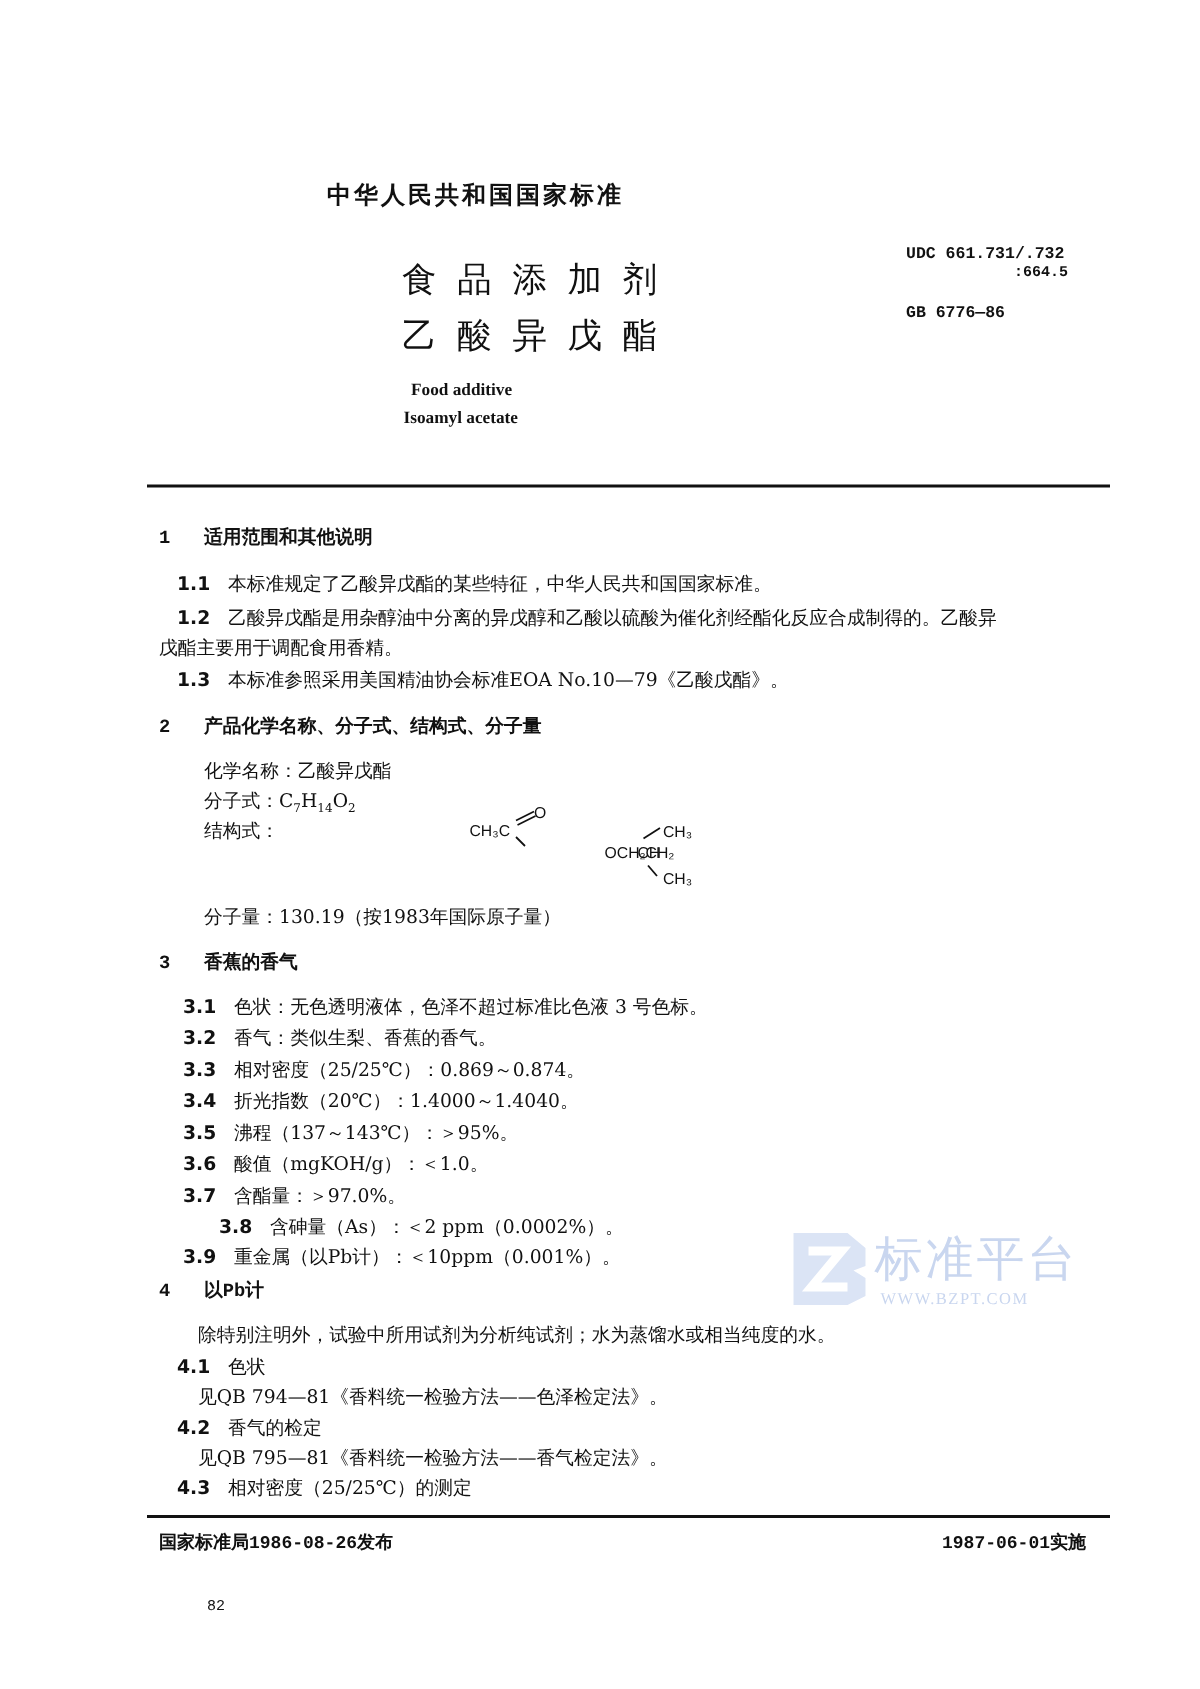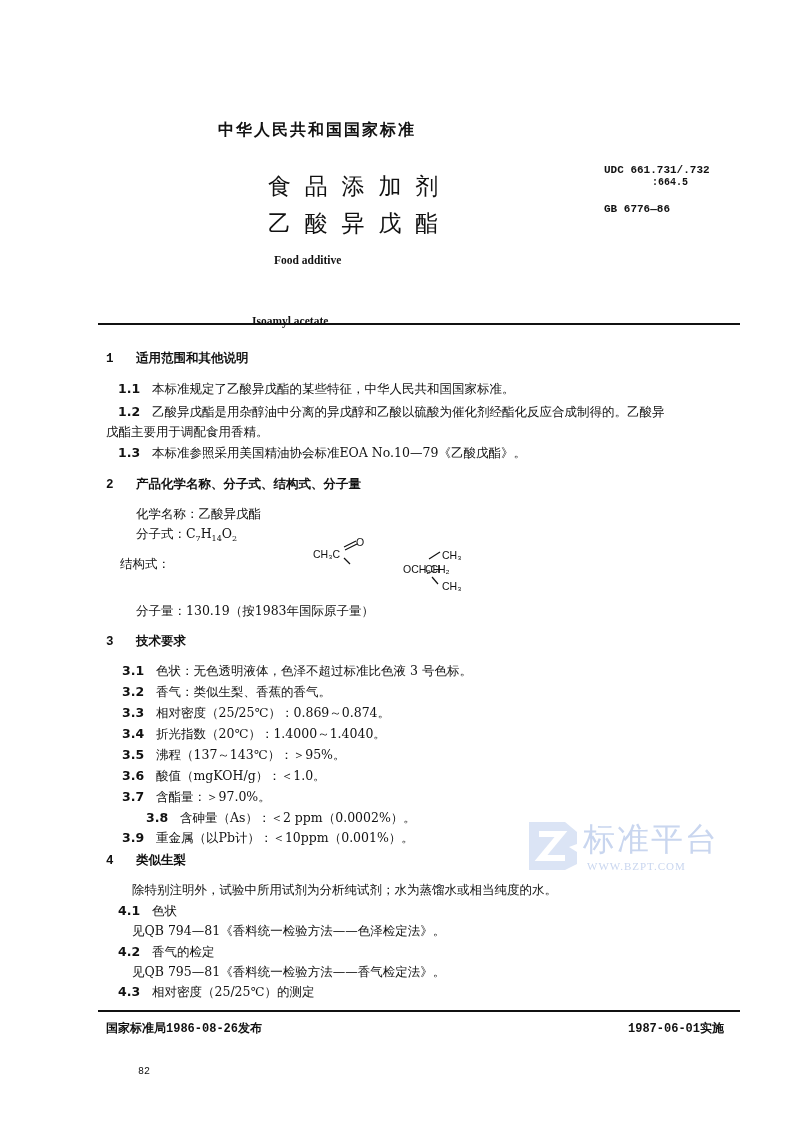--- a/index.html
+++ b/index.html
@@ -20,23 +20,23 @@
   .wm-url { position:absolute; left:587px; top:860px; font-size:11px; color:#c9d6ef; font-family:"Liberation Serif", serif; letter-spacing:1px;}
   .chem { font-family: "Liberation Sans", sans-serif; font-size: 10.5px; }
 </style>
 </head>
 <body>
 
 <div class="abs sans bold" style="left:218px; top:120px; font-size:16px; letter-spacing:2px;">中华人民共和国国家标准</div>
 <div class="abs sans" style="left:268px; top:171px; font-size:23px;">食 品 添 加 剂</div>
 <div class="abs sans" style="left:268px; top:208px; font-size:23px;">乙 酸 异 戊 酯</div>
 <div class="abs serif bold" style="left:274px; top:254px; font-size:11.5px;">Food additive</div>
-<div class="abs serif bold" style="left:252px; top:273px; font-size:11.5px;margin-top:42px;">Isoamyl acetate</div>
+<div class="abs serif bold" style="left:269px; top:273px; font-size:11.5px;">Isoamyl acetate</div>
 <div class="abs sans bold" style="left:604px; top:164px; font-size:11px;">UDC 661.731/.732</div>
-<div class="abs sans bold" style="left:652px; top:177px; font-size:10px;">:664.5</div>
+<div class="abs sans bold" style="left:676px; top:177px; font-size:10px;">:664.5</div>
 <div class="abs sans bold" style="left:604px; top:203px; font-size:11px;">GB 6776—86</div>
 
 <div class="rule" style="left:98px; top:323px; width:642px;"></div>
 
 <div class="abs sans bold body-text" style="left:106px; top:350px;">
   <span>1</span>&nbsp;&nbsp;
   <span>适用范围和其他说明</span>
 </div>
 <div class="abs body-text" style="left:118px; top:381px;">
   <span class="num">1.1</span><span>本标准规定了乙酸异戊酯的某些特征，中华人民共和国国家标准。</span>
@@ -52,21 +52,21 @@
 <div class="abs sans bold body-text" style="left:106px; top:476px;">
   <span>2</span>&nbsp;&nbsp;
   <span>产品化学名称、分子式、结构式、分子量</span>
 </div>
 <div class="abs body-text" style="left:136px; top:506px;">
   <span>化学名称：</span><span>乙酸异戊酯</span>
 </div>
 <div class="abs body-text" style="left:136px; top:526px;">
   <span>分子式：</span><span>C</span><span class="sub">7</span><span>H</span><span class="sub">14</span><span>O</span><span class="sub">2</span>
 </div>
-<div class="abs body-text" style="left:120px; top:546px;margin-top:10px;">结构式：</div>
+<div class="abs body-text" style="left:136px; top:546px;">结构式：</div>
 
 <div>
   <div class="abs chem" style="left:313px; top:548px;">CH₃C</div>
   <div class="abs chem" style="left:356px; top:536px;">O</div>
   <svg class="abs" style="left:338px; top:534px;" width="80" height="40">
     <line x1="6" y1="13" x2="18" y2="7" stroke="#111" stroke-width="1.2"></line>
     <line x1="7" y1="16" x2="19" y2="10" stroke="#111" stroke-width="1.2"></line>
     <line x1="6" y1="24" x2="12" y2="30" stroke="#111" stroke-width="1.2"></line>
   </svg>
   <div class="abs chem" style="left:355px; top:563px;margin-left:48px;">OCH₂CH₂</div>
@@ -76,21 +76,21 @@
     <line x1="7" y1="32" x2="13" y2="39" stroke="#111" stroke-width="1.2"></line>
   </svg>
   <div class="abs chem" style="left:442px; top:549px;">CH₃</div>
   <div class="abs chem" style="left:442px; top:580px;">CH₃</div>
 </div>
 
 <div class="abs body-text" style="left:136px; top:603px;">分子量：130.19（按1983年国际原子量）</div>
 
 <div class="abs sans bold body-text" style="left:106px; top:633px;">
   <span>3</span>&nbsp;&nbsp;
-  <span>技术要求</span>
+  <span>香蕉的香气</span>
 </div>
 <div class="abs body-text" style="left:122px; top:663px;"><span class="num">3.1</span><span>色状：无色透明液体，色泽不超过标准比色液 3 号色标。</span></div>
 <div class="abs body-text" style="left:122px; top:684px;"><span class="num">3.2</span><span>香气：类似生梨、香蕉的香气。</span></div>
 <div class="abs body-text" style="left:122px; top:705px;"><span class="num">3.3</span><span>相对密度（25/25℃）：0.869～0.874。</span></div>
 <div class="abs body-text" style="left:122px; top:726px;"><span class="num">3.4</span><span>折光指数（20℃）：1.4000～1.4040。</span></div>
 <div class="abs body-text" style="left:122px; top:747px;"><span class="num">3.5</span><span>沸程（137～143℃）：＞95%。</span></div>
 <div class="abs body-text" style="left:122px; top:768px;"><span class="num">3.6</span><span>酸值（mgKOH/g）：＜1.0。</span></div>
 <div class="abs body-text" style="left:122px; top:789px;"><span class="num">3.7</span><span>含酯量：＞97.0%。</span></div>
 <div class="abs body-text" style="left:122px; top:810px;margin-left:24px;"><span class="num">3.8</span><span>含砷量（As）：＜2 ppm（0.0002%）。</span></div>
 <div class="abs body-text" style="left:122px; top:830px;"><span class="num">3.9</span><span>重金属（以Pb计）：＜10ppm（0.001%）。</span></div>
@@ -99,21 +99,21 @@
   <svg class="wm-box" viewBox="0 0 52 52">
     <path d="M2 2 H38 L50 12 V24 L42 27 L50 32 V44 L38 50 H2 Z" fill="#dbe4f5"></path>
     <path d="M12 14 H34 L14 38 H38" fill="none" stroke="#ffffff" stroke-width="6"></path>
   </svg>
   <div class="wm-text">标准平台</div>
   <div class="wm-url">WWW.BZPT.COM</div>
 </div>
 
 <div class="abs sans bold body-text" style="left:106px; top:852px;">
   <span>4</span>&nbsp;&nbsp;
-  <span>类似生梨</span>
+  <span>以Pb计</span>
 </div>
 <div class="abs body-text" style="left:132px; top:882px;">除特别注明外，试验中所用试剂为分析纯试剂；水为蒸馏水或相当纯度的水。</div>
 <div class="abs body-text" style="left:118px; top:903px;"><span class="num">4.1</span><span>色状</span></div>
 <div class="abs body-text" style="left:132px; top:923px;">见QB 794—81《香料统一检验方法——色泽检定法》。</div>
 <div class="abs body-text" style="left:118px; top:944px;"><span class="num">4.2</span><span>香气的检定</span></div>
 <div class="abs body-text" style="left:132px; top:964px;">见QB 795—81《香料统一检验方法——香气检定法》。</div>
 <div class="abs body-text" style="left:118px; top:984px;"><span class="num">4.3</span><span>相对密度（25/25℃）的测定</span></div>
 
 <div class="rule" style="left:98px; top:1010px; width:642px;"></div>
 

